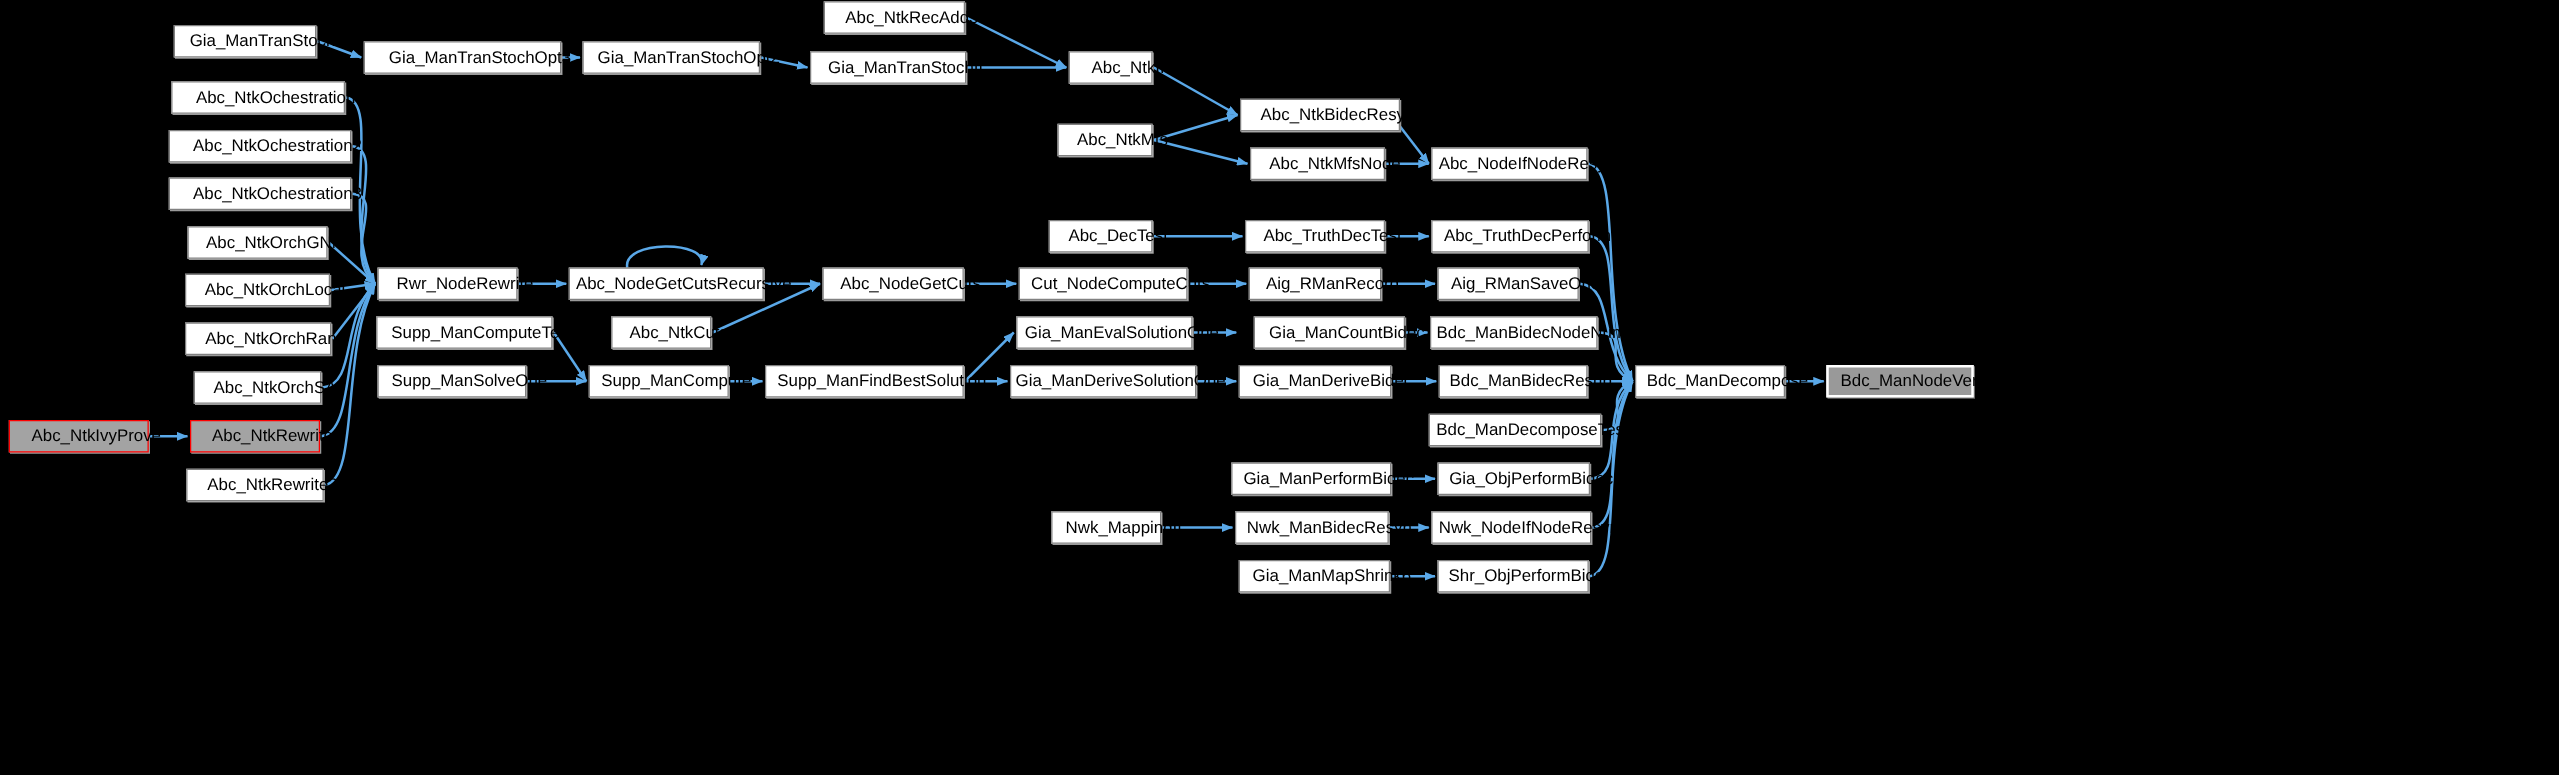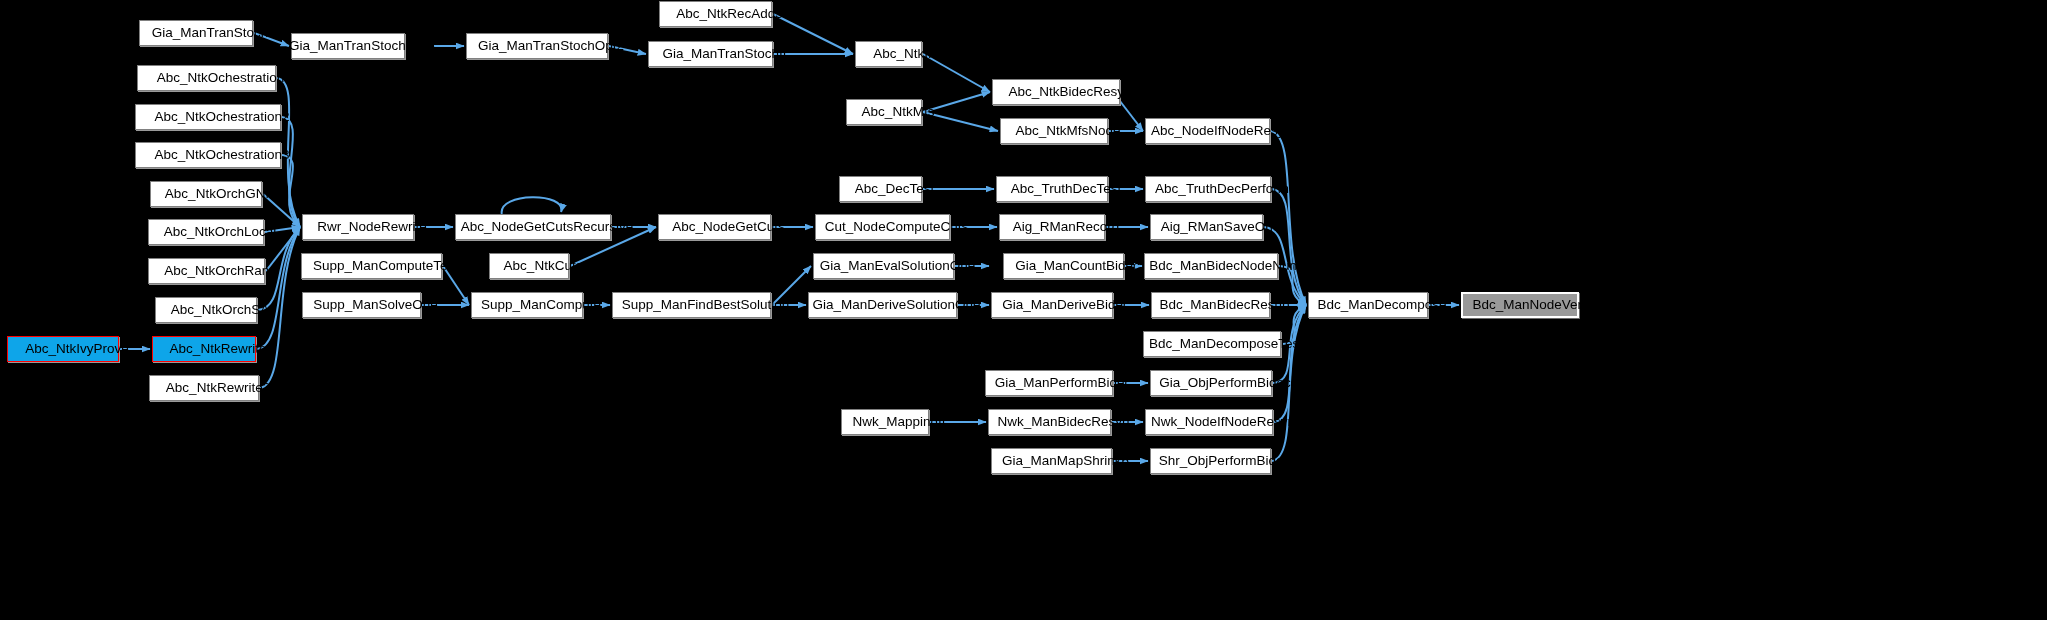--- a/index.html
+++ b/index.html
@@ -3,21 +3,21 @@
 <meta charset="utf-8">
 <style>
   html,body{margin:0;padding:0;background:#000;}
   #canvas{position:relative;width:2047px;height:620px;background:#000;
           font-family:"Liberation Sans", sans-serif;}
   svg.edges{position:absolute;left:0;top:0;width:2047px;height:620px;}
   .node{position:absolute;box-sizing:border-box;display:flex;align-items:center;
         justify-content:center;height:26px;font-size:13.5px;line-height:1;
         color:#000;background:#fff;border:1px solid #808080;
         box-shadow:1px 1px 0 0 #9a9a9a; white-space:nowrap;padding-left:28px;}
-  .node.red{background:#0ea5e9;border:1.5px solid #ff0000;box-shadow:1px 1px 0 0 #9a9a9a;}
+  .node.red{background:#a3a3a3;border:1.5px solid #ff0000;box-shadow:1px 1px 0 0 #9a9a9a;}
   .node.grey{background:#999999;border:2px solid #ffffff;box-shadow:1px 1px 0 0 #6a6a6a;}
   .node span{pointer-events:none;}
 </style>
 </head>
 <body>
 
 <div id="canvas">
   <svg class="edges" viewBox="0 0 2047 620">
     <defs>
       <marker id="ah" markerWidth="9" markerHeight="7" refX="8.4" refY="3.5" orient="auto" markerUnits="userSpaceOnUse">
@@ -76,21 +76,21 @@
         <path d="M1273,383 C1301,380.66 1278,331.52 1306,305" fill="none" stroke="#5aa8e8" stroke-width="2" marker-end="url(#ah)"></path>
         <path d="M1274,422 C1302,418.49 1278,344.78 1306,305" fill="none" stroke="#5aa8e8" stroke-width="2" marker-end="url(#ah)"></path>
         <path d="M1272,461 C1300,456.32 1278,358.04 1306,305" fill="none" stroke="#5aa8e8" stroke-width="2" marker-end="url(#ah)"></path>
         <path d="M1429,305 L1459,305" fill="none" stroke="#5aa8e8" stroke-width="2" marker-end="url(#ah)"></path>
       </g>
   </svg>
   <div id="node-layer">
       <div class="node" style="left: 139px; top: 20px; width: 114px;">
         <span>Gia_ManTranStoch</span>
       </div>
-      <div class="node" style="left: 291px; top: 33px; width: 114px;">
+      <div class="node" style="left: 291px; top: 33px; width: 158px;">
         <span>Gia_ManTranStochOpt3</span>
       </div>
       <div class="node" style="left: 466px; top: 33px; width: 142px;">
         <span>Gia_ManTranStochOpt2</span>
       </div>
       <div class="node" style="left: 659px; top: 1px; width: 113px;">
         <span>Abc_NtkRecAdd3</span>
       </div>
       <div class="node" style="left: 648px; top: 41px; width: 125px;">
         <span>Gia_ManTranStochIf</span>

